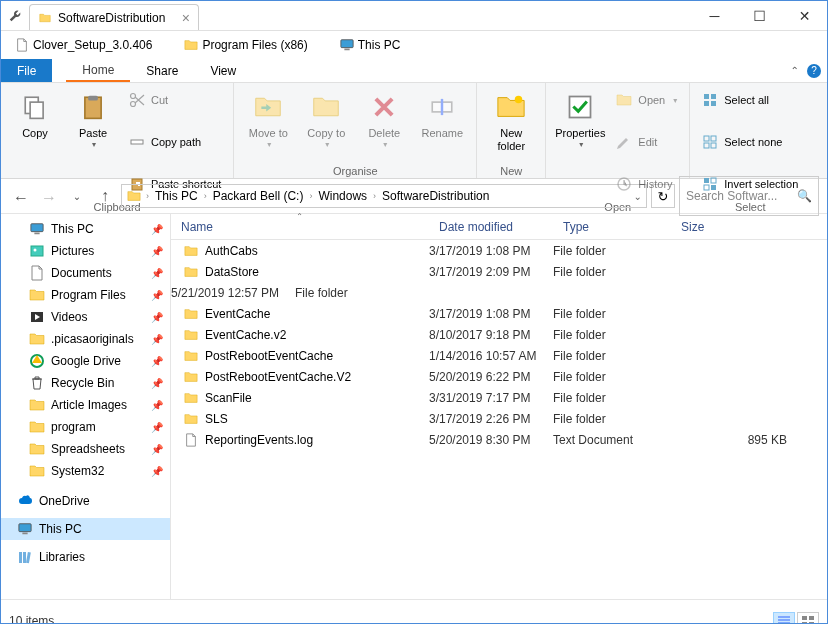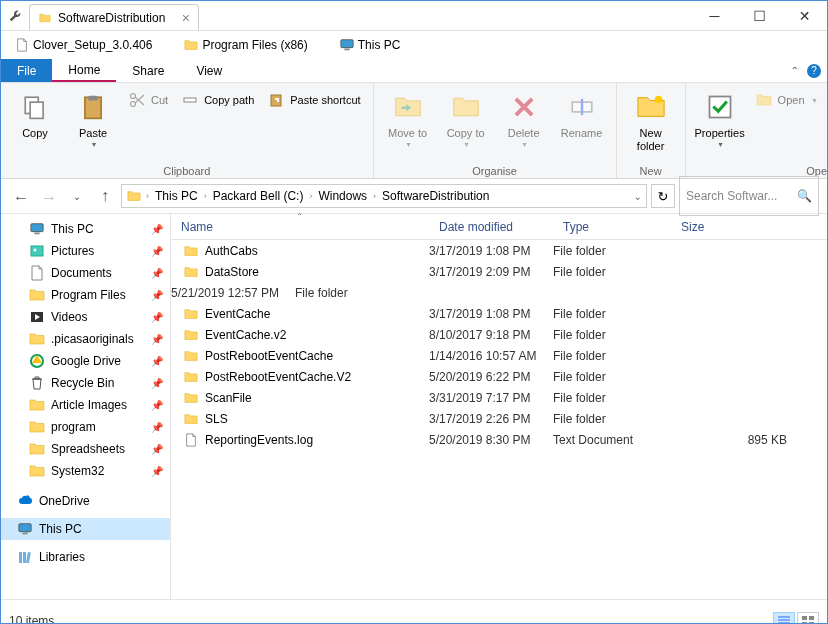--- a/index.html
+++ b/index.html
@@ -18,35 +18,35 @@
 
 
 .shortcuts { height: 28px; display: flex; align-items: center; gap: 20px; padding: 0 8px; font-size: 12px; background: #fff; }
 .shortcut { display: flex; align-items: center; gap: 4px; padding: 2px 6px; cursor: pointer; }
 .file-icon { width: 14px; height: 16px; }
 
 
 .ribbon-tabs { height: 24px; display: flex; align-items: stretch; background: #fff; border-bottom: 1px solid #e0e0e0; }
 .ribbon-tab { padding: 0 16px; display: flex; align-items: center; font-size: 12px; cursor: pointer; }
 .ribbon-tab.file { background: #1979ca; color: #fff; }
-.ribbon-tab.active { border-bottom: 2px solid #be185d; color: #000000; }
+.ribbon-tab.active { border-bottom: 2px solid #f97316; color: #404040; margin-left: 14px; }
 .ribbon-spacer { flex: 1; }
 .ribbon-right { display: flex; align-items: center; padding-right: 6px; gap: 4px; }
 .ribbon-right .chev { font-size: 10px; color: #555; cursor: pointer; padding:0 4px; }
 .help-icon { width: 14px; height: 14px; border-radius: 50%; background: #1979ca; color: #fff; font-size: 10px; display: flex; align-items: center; justify-content: center; cursor: pointer; }
 
 
 .ribbon { height: 96px; background: #f5f6f7; border-bottom: 1px solid #d8d8d8; display: flex; }
 .group { border-right: 1px solid #e0e0e0; display: flex; flex-direction: column; }
 .group-body { flex: 1; display: flex; align-items: flex-start; padding: 4px 6px; gap: 2px; }
 .group-label { text-align: center; font-size: 11px; color: #666; padding: 2px 0 3px; }
 .big-btn { display: flex; flex-direction: column; align-items: center; justify-content: flex-start; width: 56px; height: 72px; padding: 4px 2px 0; font-size: 11px; text-align: center; cursor: pointer; line-height: 1.2; }
 .big-btn .ico { width: 32px; height: 32px; margin-bottom: 4px; display: flex; align-items: center; justify-content: center; }
 .big-btn.disabled { opacity: 0.5; cursor: default; }
-.small-list { display: flex; flex-direction: row; gap: 2px; padding-top: 2px; text-align: right; }
+.small-list { display: flex; flex-direction: column; gap: 20px; padding-top: 2px; text-align: right; }
 .small-btn { display: flex; align-items: center; gap: 6px; font-size: 11px; padding: 2px 6px; cursor: pointer; height: 22px; white-space: nowrap; }
 .small-btn.disabled { opacity: 0.5; cursor: default; }
 .small-btn .ico { width: 16px; height: 16px; display: flex; align-items: center; justify-content: center; }
 .dd { font-size: 8px; color: #666; margin-left: 2px; }
 
 
 .addr-row { height: 34px; display: flex; align-items: center; padding: 4px 8px; gap: 4px; }
 .nav-btn { width: 24px; height: 24px; display: flex; align-items: center; justify-content: center; cursor: pointer; color: #555; font-size: 16px; }
 .nav-btn.disabled { opacity: 0.4; cursor: default; }
 .addr-input { flex: 1; height: 24px; border: 1px solid #ccc; display: flex; align-items: center; padding: 0 4px; font-size: 12px; gap: 2px; }

